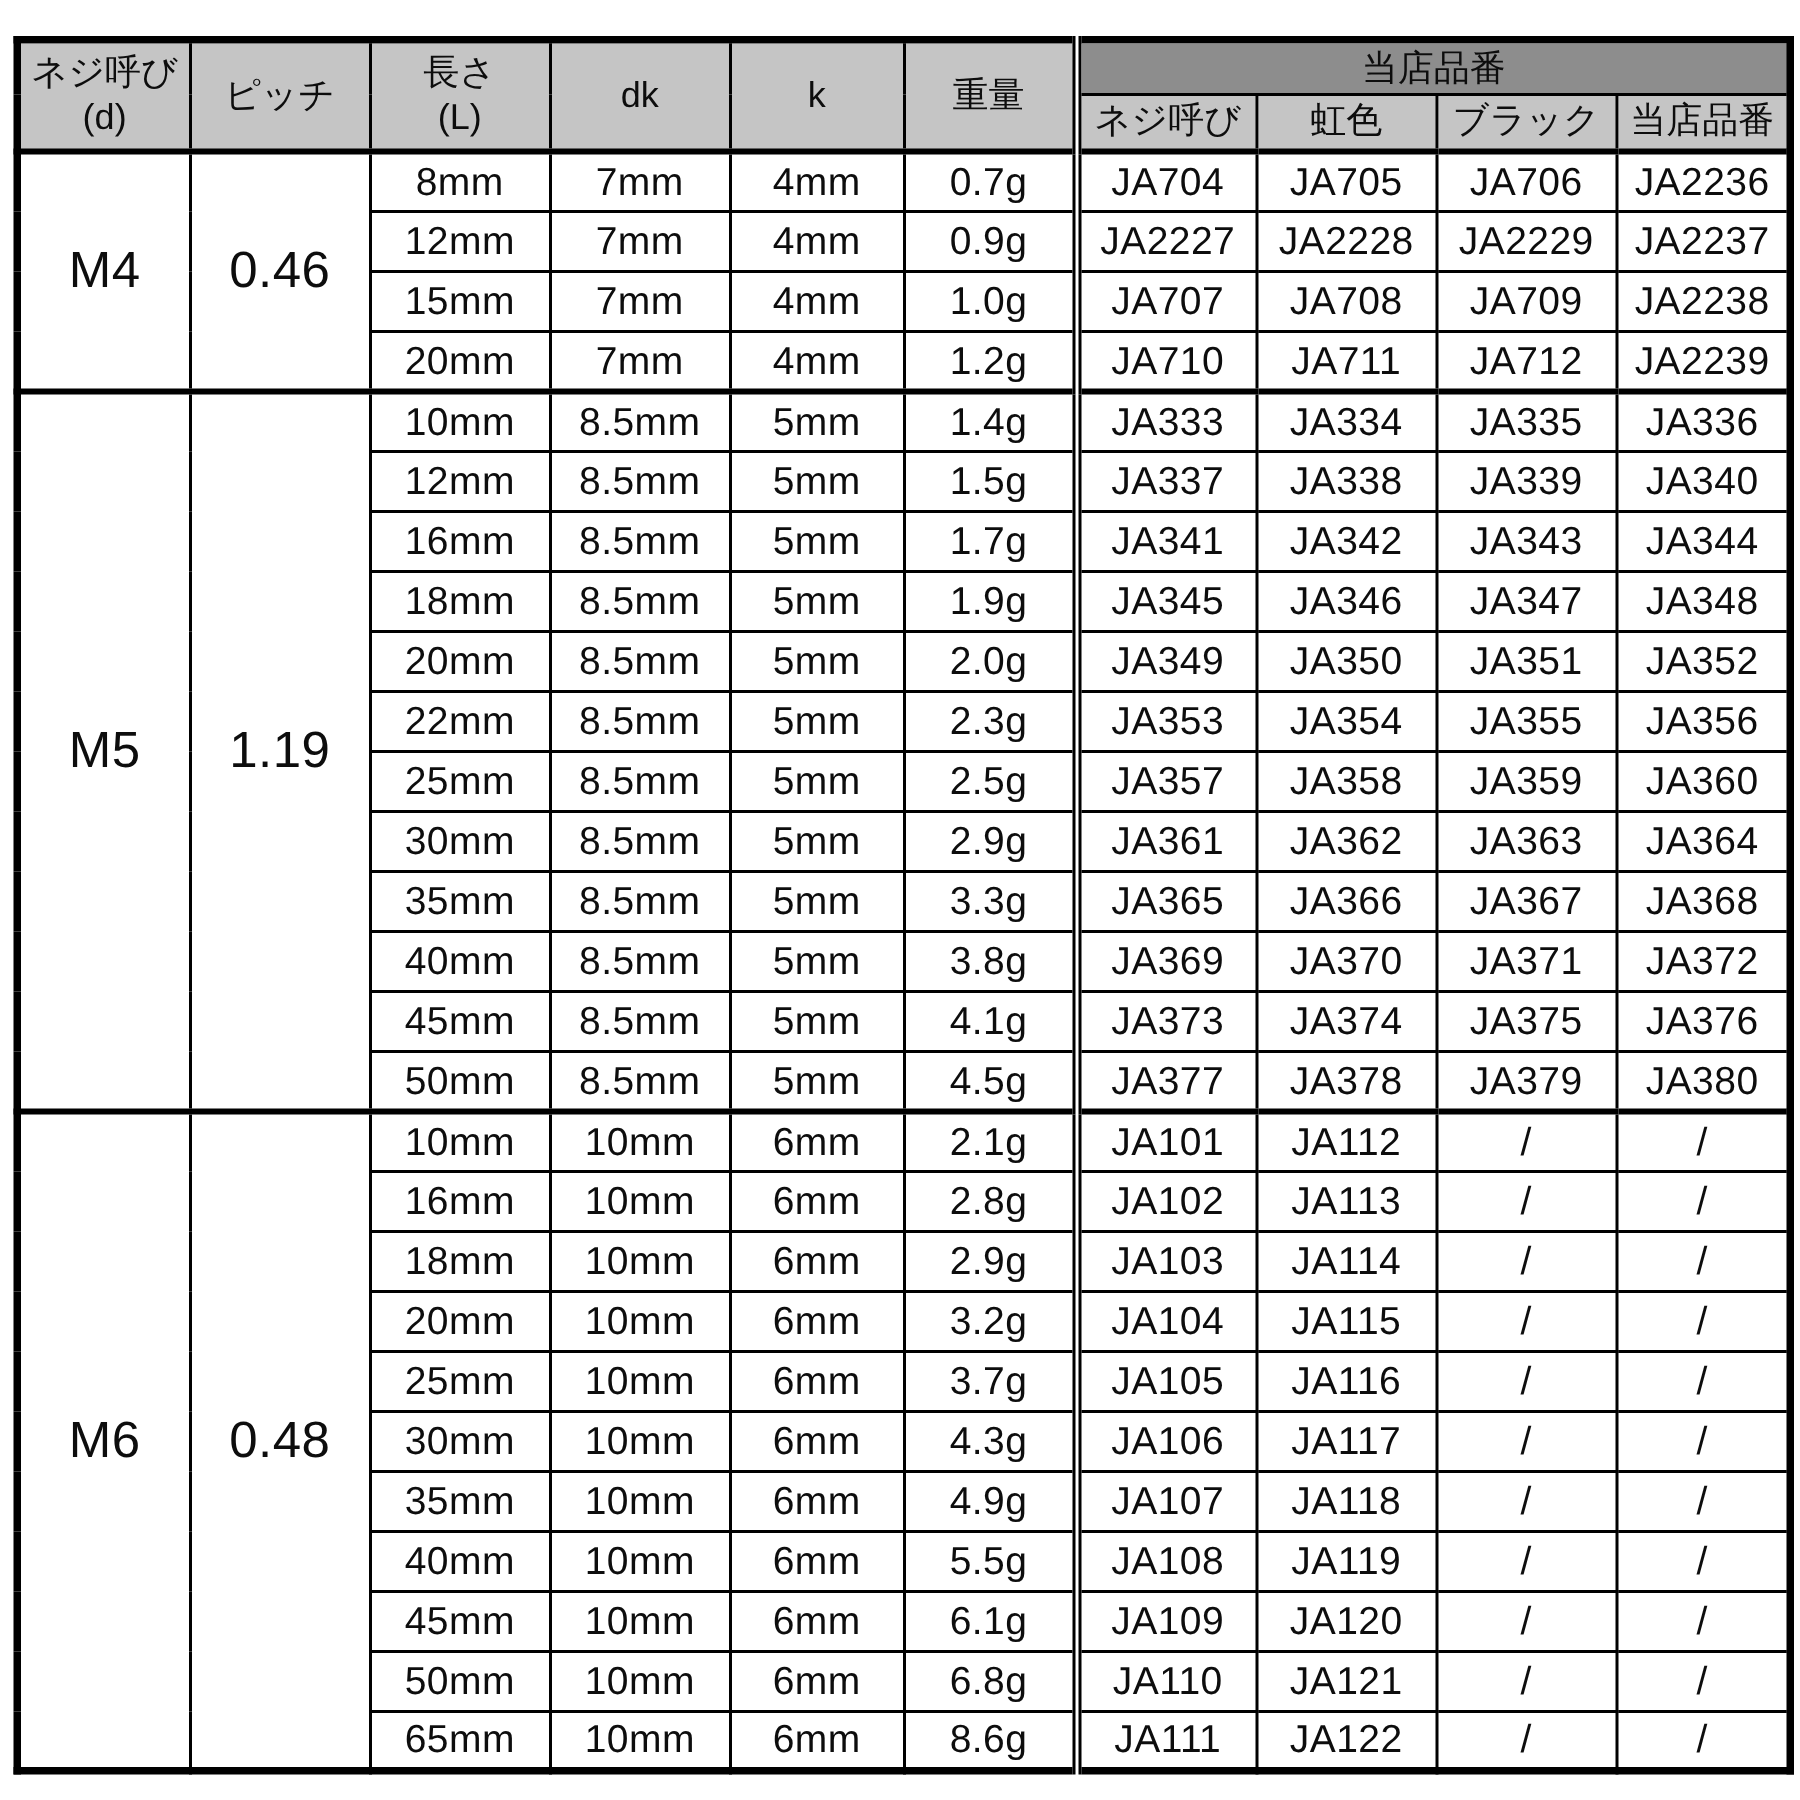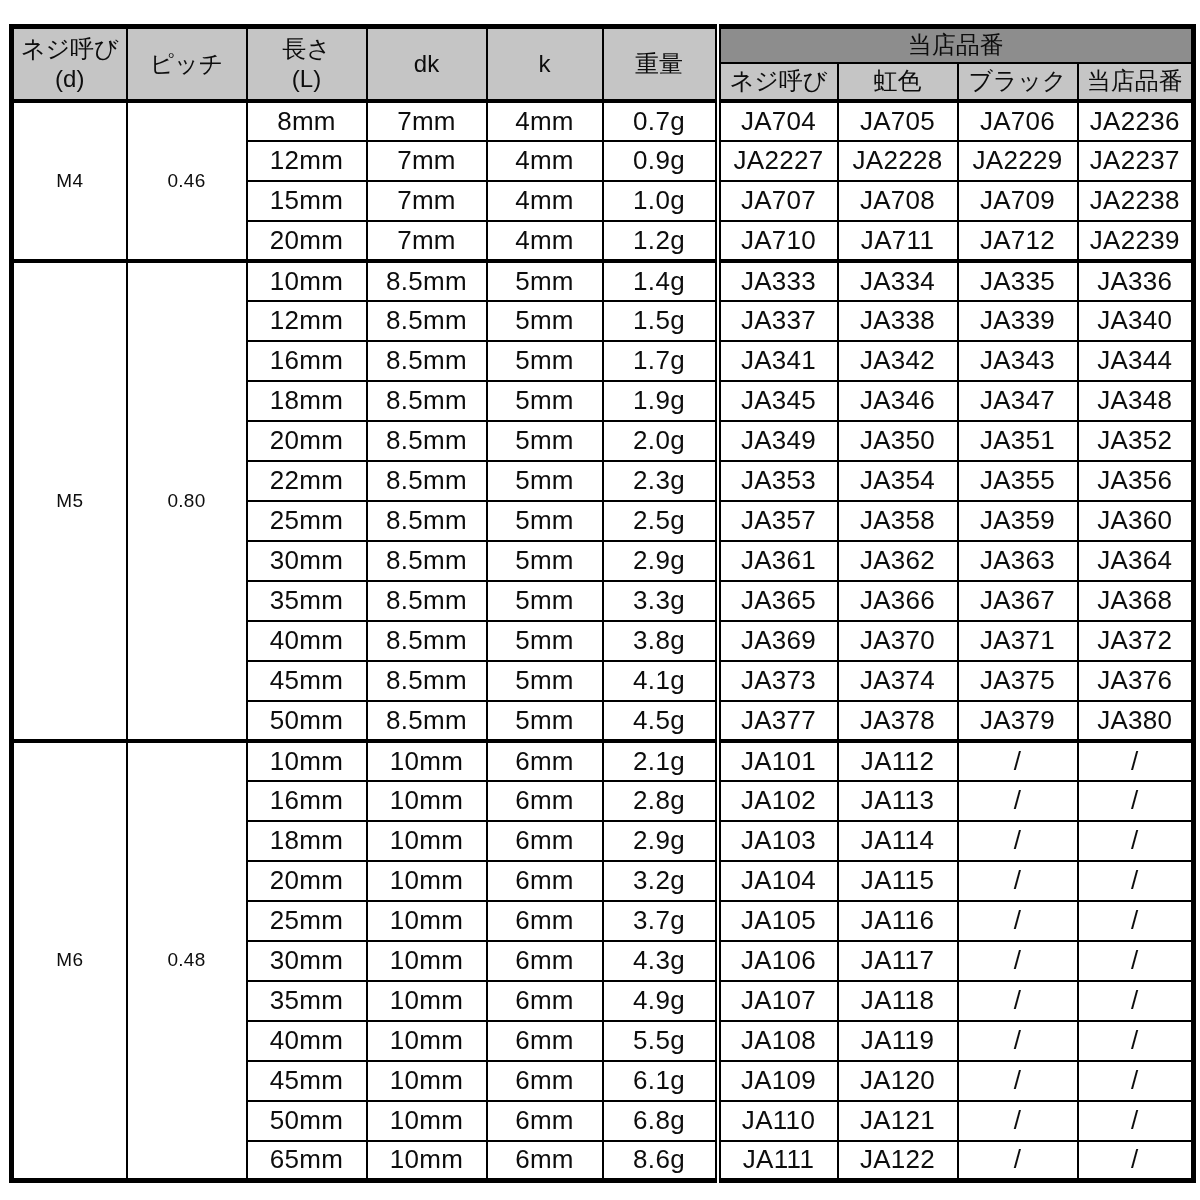--- a/index.html
+++ b/index.html
@@ -43,21 +43,21 @@
     font-size: 24px;
   }
   thead th { border-bottom-width: 3px; }
   thead tr.band1 th[colspan] { border-bottom-width: 2px; }
 
   td {
     background: var(--cell-bg, #fff);
     font-size: 26px;
     letter-spacing: 0.3px;
   }
-  td.size-cell, td.pitch-cell { font-size: 19px; }
+  td.size-cell, td.pitch-cell { font-size: 34px; }
 
   .col-first-code { border-left: 6px double var(--border, #000) !important; }
   tr.group-start > td { border-top: 4px solid var(--border, #000); }
 </style>
 </head>
 <body style="color: rgb(13, 13, 13);">
 
 <div class="page">
   <table>
     <colgroup>
@@ -133,21 +133,21 @@
           <td>7mm</td>
           <td>4mm</td>
           <td>1.2g</td>
           <td class="col-first-code">JA710</td>
           <td>JA711</td>
           <td>JA712</td>
           <td>JA2239</td>
         </tr>
         <tr class="group-start">
           <td class="size-cell" rowspan="12">M5</td>
-          <td class="pitch-cell" rowspan="12">0.80</td>
+          <td class="pitch-cell" rowspan="12">1.19</td>
           <td>10mm</td>
           <td>8.5mm</td>
           <td>5mm</td>
           <td>1.4g</td>
           <td class="col-first-code">JA333</td>
           <td>JA334</td>
           <td>JA335</td>
           <td>JA336</td>
         </tr>
         <tr>

